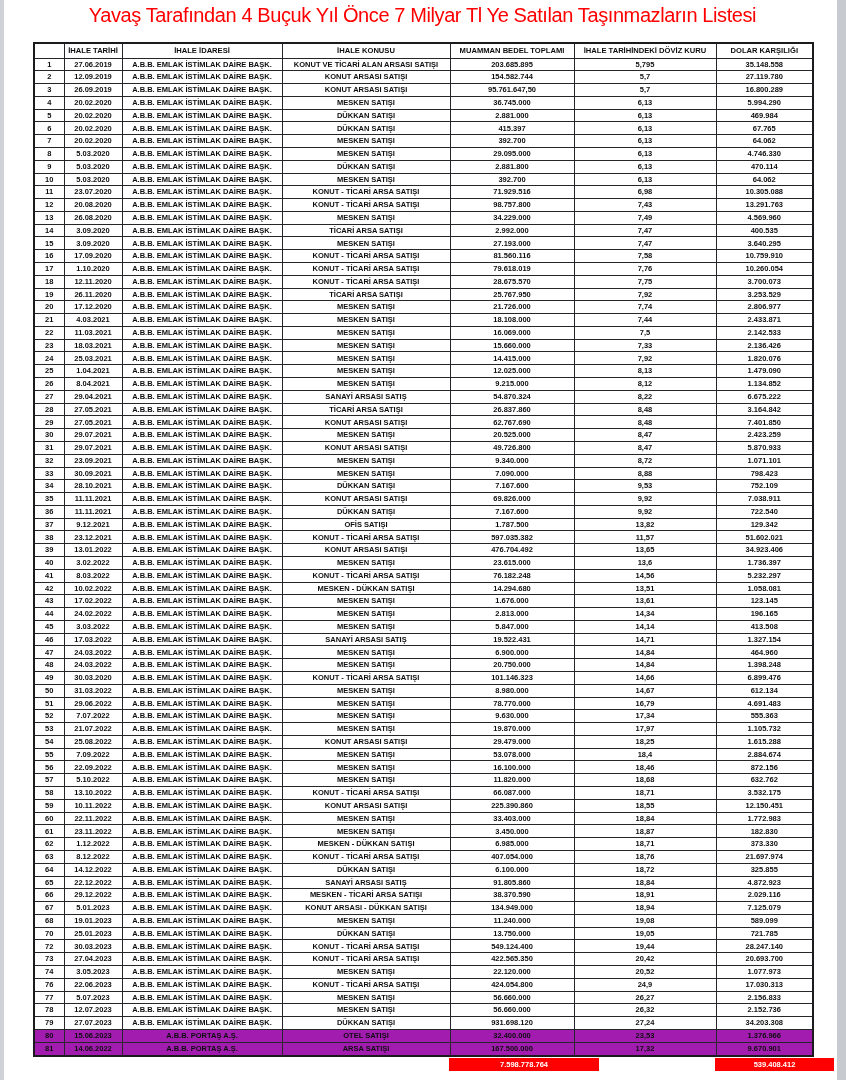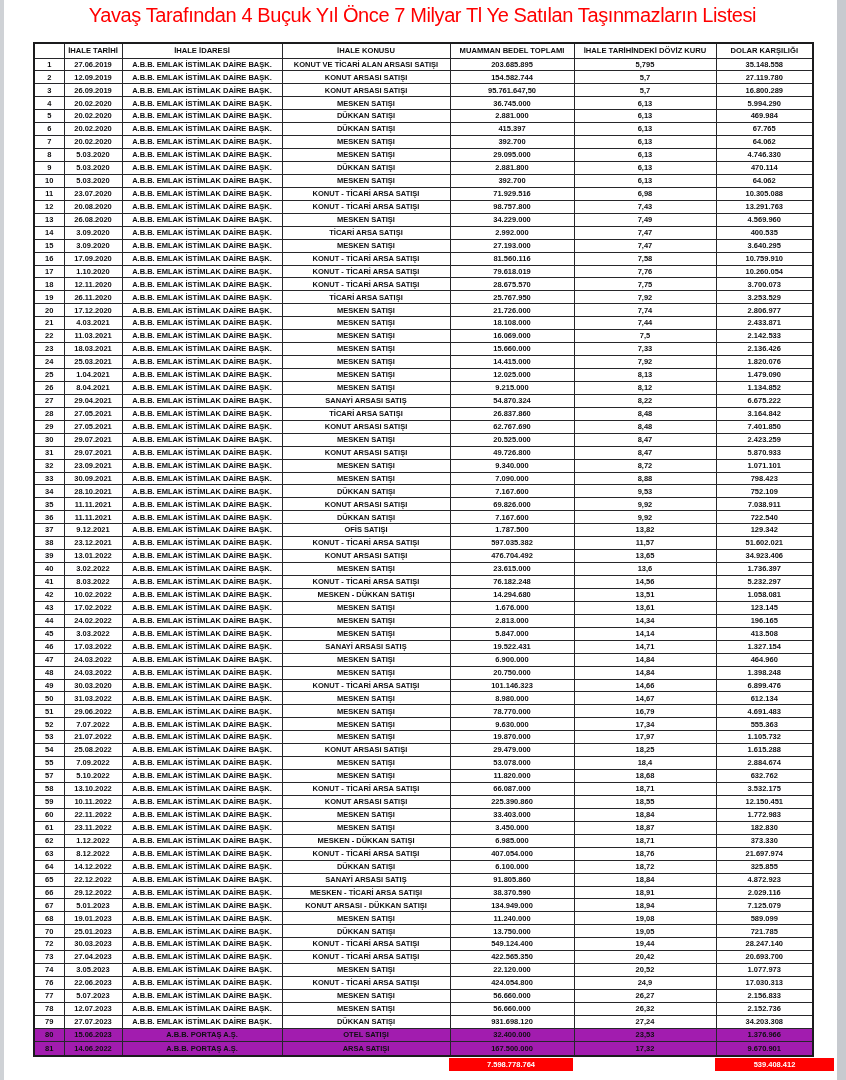--- a/index.html
+++ b/index.html
@@ -46,21 +46,21 @@
   .sales-table thead th { font-size: 7.6px; }
   .sales-table tr.shaded td { background: #a21caf; }
   .totals-cell {
     position: absolute;
     height: 13px; top: 1058px;
     background: #ff0000;
     color: #ffffff;
     font-size: 7.5px; font-weight: bold;
     display: flex; align-items: center; justify-content: center;
   }
-  .totals-muamman { left: 449px; width: 124px; }
+  .totals-muamman { left: 449px; width: 150px; }
   .totals-dolar  { left: 715px; width: 119px; }
 </style>
 </head>
 <body>
 
 <div class="edge-strip-left"></div>
 <div class="edge-strip-right"></div>
 
 <div class="page-title">Yavaş Tarafından 4 Buçuk Yıl Önce 7 Milyar Tl Ye Satılan Taşınmazların Listesi</div>
 
@@ -575,20 +575,29 @@
       <tr>
         <td>55</td>
         <td>7.09.2022</td>
         <td>A.B.B. EMLAK İSTİMLAK DAİRE BAŞK.</td>
         <td>MESKEN SATIŞI</td>
         <td>53.078.000</td>
         <td>18,4</td>
         <td>2.884.674</td>
       </tr>
       <tr>
+        <td>56</td>
+        <td>22.09.2022</td>
+        <td>A.B.B. EMLAK İSTİMLAK DAİRE BAŞK.</td>
+        <td>MESKEN SATIŞI</td>
+        <td>16.100.000</td>
+        <td>18,46</td>
+        <td>872.156</td>
+      </tr>
+      <tr>
         <td>57</td>
         <td>5.10.2022</td>
         <td>A.B.B. EMLAK İSTİMLAK DAİRE BAŞK.</td>
         <td>MESKEN SATIŞI</td>
         <td>11.820.000</td>
         <td>18,68</td>
         <td>632.762</td>
       </tr>
       <tr>
         <td>58</td>

